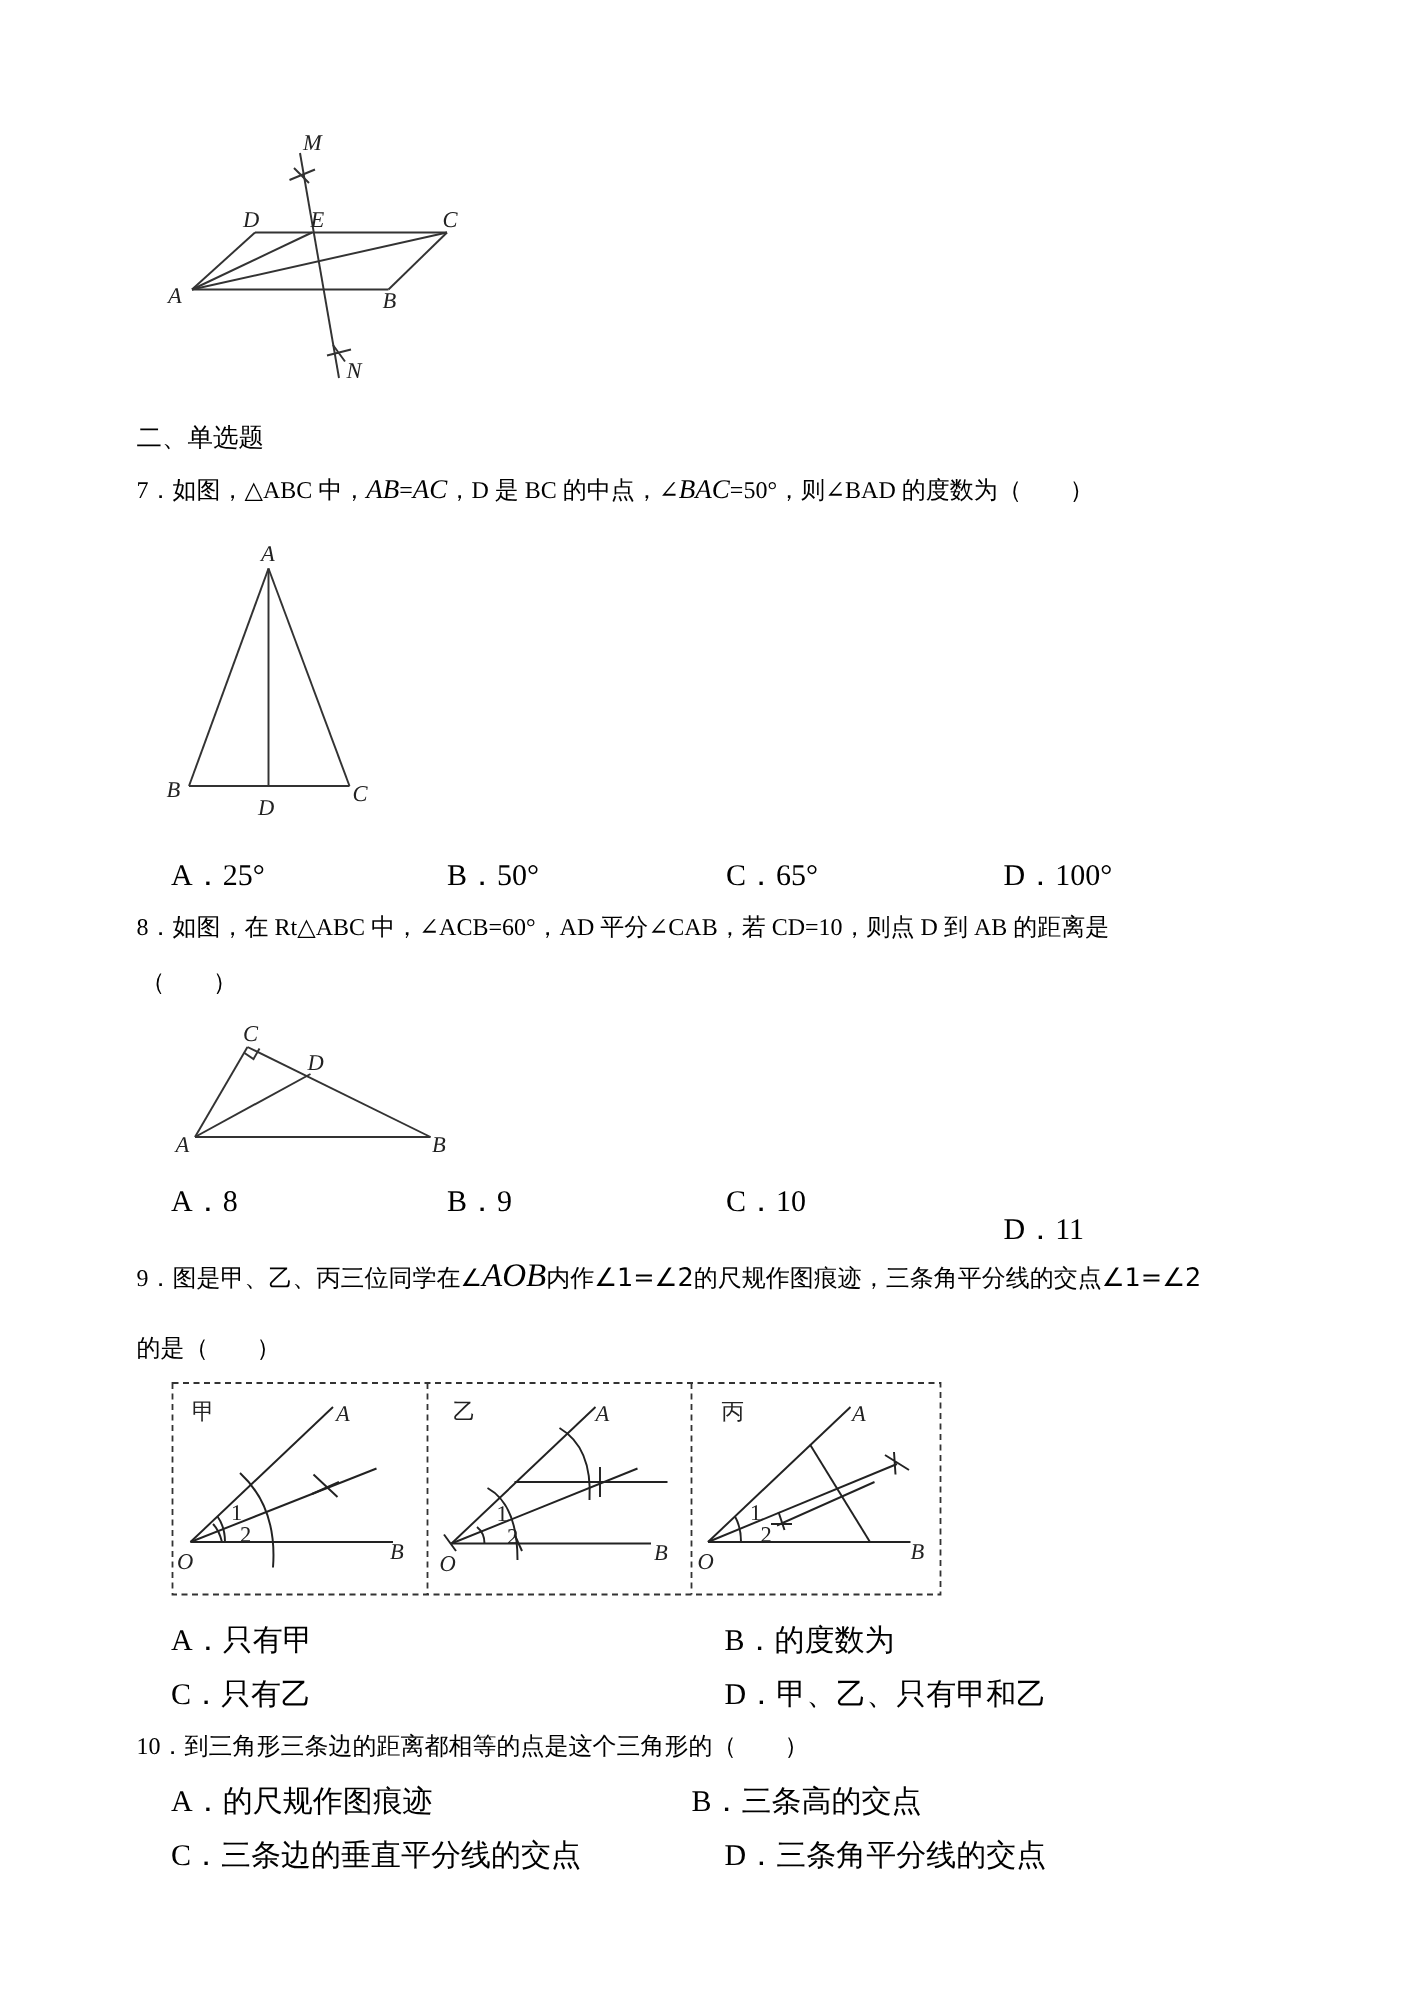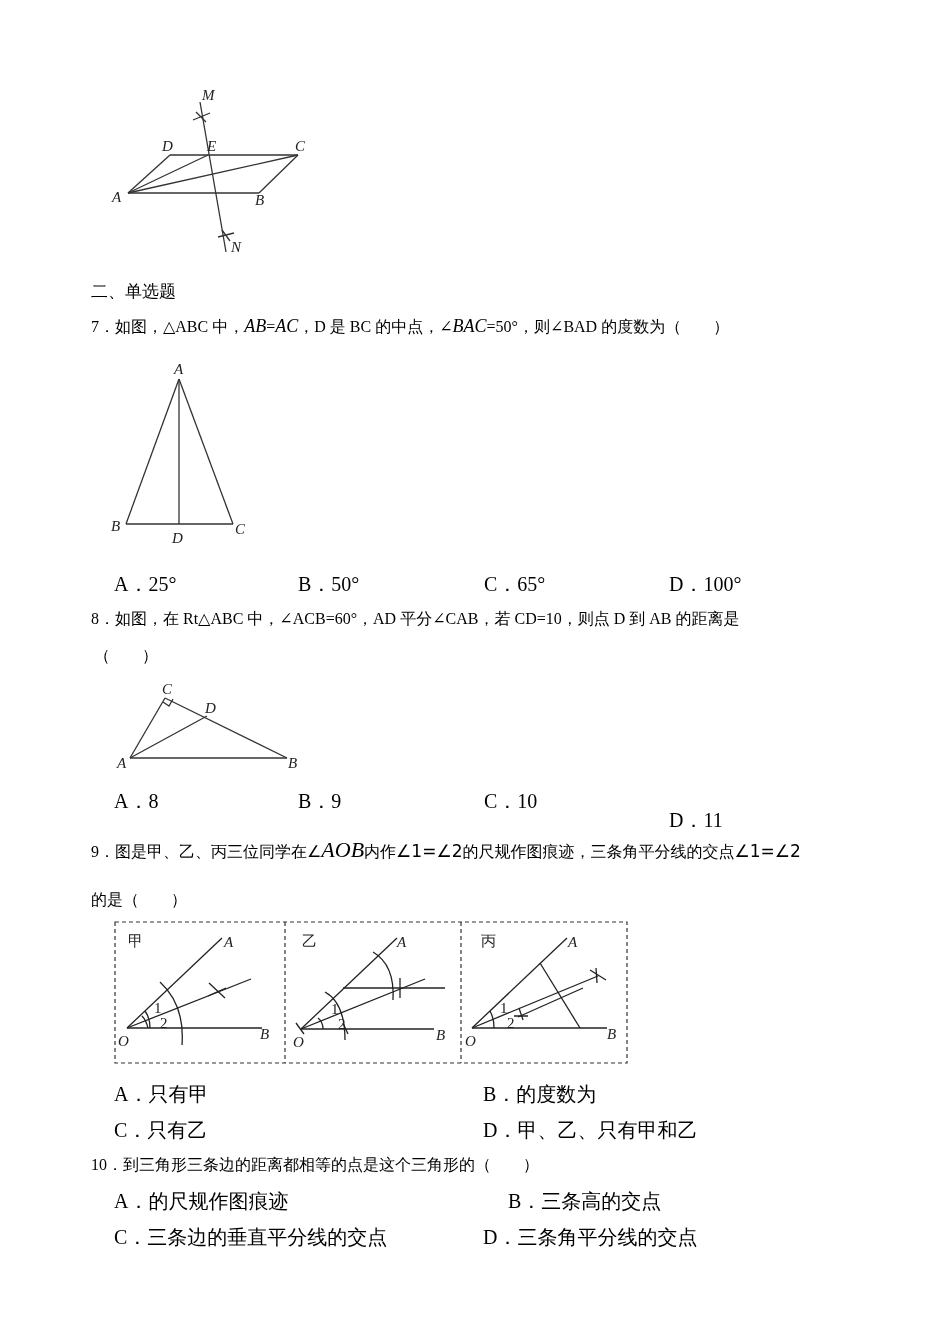--- a/index.html
+++ b/index.html
@@ -153,15 +153,15 @@
 
 <div class="abs opt" style="left:114px;top:1084px"><span>A．</span><span>只有甲</span></div>
 <div class="abs opt" style="left:483px;top:1084px"><span>B．</span><span>的度数为</span></div>
 <div class="abs opt" style="left:114px;top:1120px"><span>C．</span><span>只有乙</span></div>
 <div class="abs opt" style="left:483px;top:1120px"><span>D．</span><span>甲、乙、只有甲和乙</span></div>
 
 <div class="abs txt" style="left:91px;top:1155px">
   <span>10．</span><span>到三角形三条边的距离都相等的点是这个三角形的（　　）</span>
 </div>
 <div class="abs opt" style="left:114px;top:1191px"><span>A．</span><span>的尺规作图痕迹</span></div>
-<div class="abs opt" style="left:508px;top:1191px"><span>B．</span><span>三条高的交点</span></div>
+<div class="abs opt" style="left:461px;top:1191px"><span>B．</span><span>三条高的交点</span></div>
 <div class="abs opt" style="left:114px;top:1227px"><span>C．</span><span>三条边的垂直平分线的交点</span></div>
 <div class="abs opt" style="left:483px;top:1227px"><span>D．</span><span>三条角平分线的交点</span></div>
 
 </body></html>

